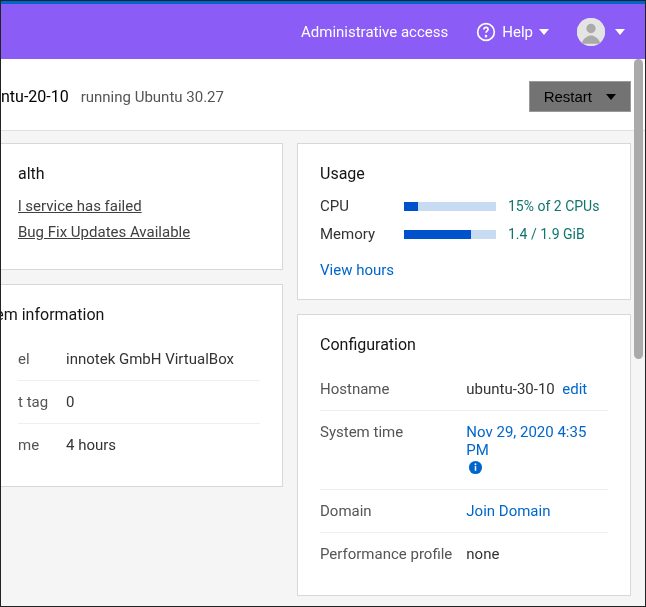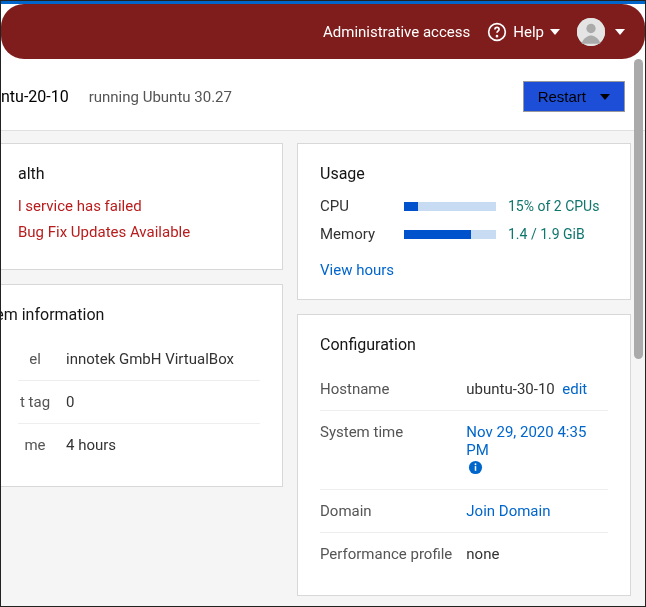--- a/index.html
+++ b/index.html
@@ -10,59 +10,58 @@
       height: 607px;
       overflow: hidden;
       border: 1px solid #222;
       position: relative;
     }
     .topbar-accent {
       height: 3px;
       background: #0066cc;
     }
     .topbar {
-      background: #7f1d1d;
+      background: #8b5cf6;
       color: #fff;
       display: flex;
       align-items: center;
       justify-content: flex-end;
       height: 55px;
       padding: 0 20px;
-      gap: 17px;
-      border-radius: 23px;
+      gap: 28px;
     }
     .admin-access { font-size: 15px; }
     .help-group { display: flex; align-items: center; gap: 6px; cursor: pointer; }
     .help-group svg { width: 20px; height: 20px; }
     .help-text { font-size: 15px; }
     .caret-down {
       width: 0; height: 0;
       border-left: 5px solid transparent;
       border-right: 5px solid transparent;
       border-top: 6px solid #fff;
     }
     .user-group { display: flex; align-items: center; gap: 10px; cursor: pointer; }
     .avatar-circle {
       width: 28px; height: 28px; border-radius: 50%; background: #ddd;
       display: flex; align-items: center; justify-content: center;
     }
     .avatar-circle svg { width: 28px; height: 28px; }
     .header-row {
       display: flex;
       align-items: baseline;
-      padding: 22px 10px 18px 0;
-      gap: 20px;
+      padding: 22px 4px 18px 0;
+      gap: 12px;
       border-bottom: 1px solid #e0e0e0};
     }
     .page-title { font-size: 26px; font-weight: 400; color: #151515; margin-left: -30px; }
     .subtitle { font-size: 15px; color: #555; }
     .header-spacer { flex: 1; }
     .restart-btn {
       border: 1px solid #999;
-      background: #1d4ed8;
+      background: #737373;
       padding: 6px 14px;
       font-size: 15px;
       display: flex;
       align-items: center;
       gap: 14px;
       cursor: pointer;
       margin-right: 10px;
     }
     .restart-caret {
       width: 0; height: 0;
@@ -79,33 +78,33 @@
     .col { display: flex; flex-direction: column; gap: 14px; }
     .col-left { width: 288px; margin-left: -6px; }
     .col-right { flex: 1; }
     .card {
       background: #fff;
       border: 1px solid #d8d8d8;
       padding: 20px 22px;
     }
     .card h2 { font-size: 16px; font-weight: 400; color: #151515; margin-bottom: 14px; }
     .link { color: #0066cc; cursor: pointer; }
-    .health-line { font-size: 15px; margin: 8px 0; color: #b91c1c; }
+    .health-line { font-size: 15px; margin: 8px 0; color: #404040; text-decoration: underline; }
     .usage-row { display: flex; align-items: center; margin: 10px 0; font-size: 15px; }
     .usage-label { width: 72px; color: #333; }
     .bar { flex: 1; height: 9px; background: #c7dbf2; margin: 0 12px; position: relative; }
     .bar-fill { height: 100%; background: #0052cc; }
     .usage-value { width: 100px; text-align: left; color: #0f766e; font-size: 14px; }
     .view-graphs { margin-top: 18px; font-size: 15px; color: #0066cc; cursor: pointer; }
     .info-table { width: 100%; font-size: 15px; border-collapse: collapse; }
     .info-table tr { border-top: 1px solid #eee; }
     .info-table tr:first-child { border-top: none; }
     .info-table td { padding: 12px 6px 12px 0; vertical-align: top; color: #333; }
     .info-table td:first-child { color: #555; white-space: nowrap; padding-right: 14px; }
-    .sysinfo-card .info-table td:first-child { text-align: center; width: 48px; }
+    .sysinfo-card .info-table td:first-child { text-align: left; width: 48px; }
     .config-card .info-table td:first-child { width: 110px; }
     .word-break { word-break: break-all; }
     .info-icon {
       display: inline-block; width: 15px; height: 15px;
       vertical-align: -2px; margin-left: 2px;
     }
     .scrollbar {
       position: absolute;
       right: 2px;
       top: 58px;

